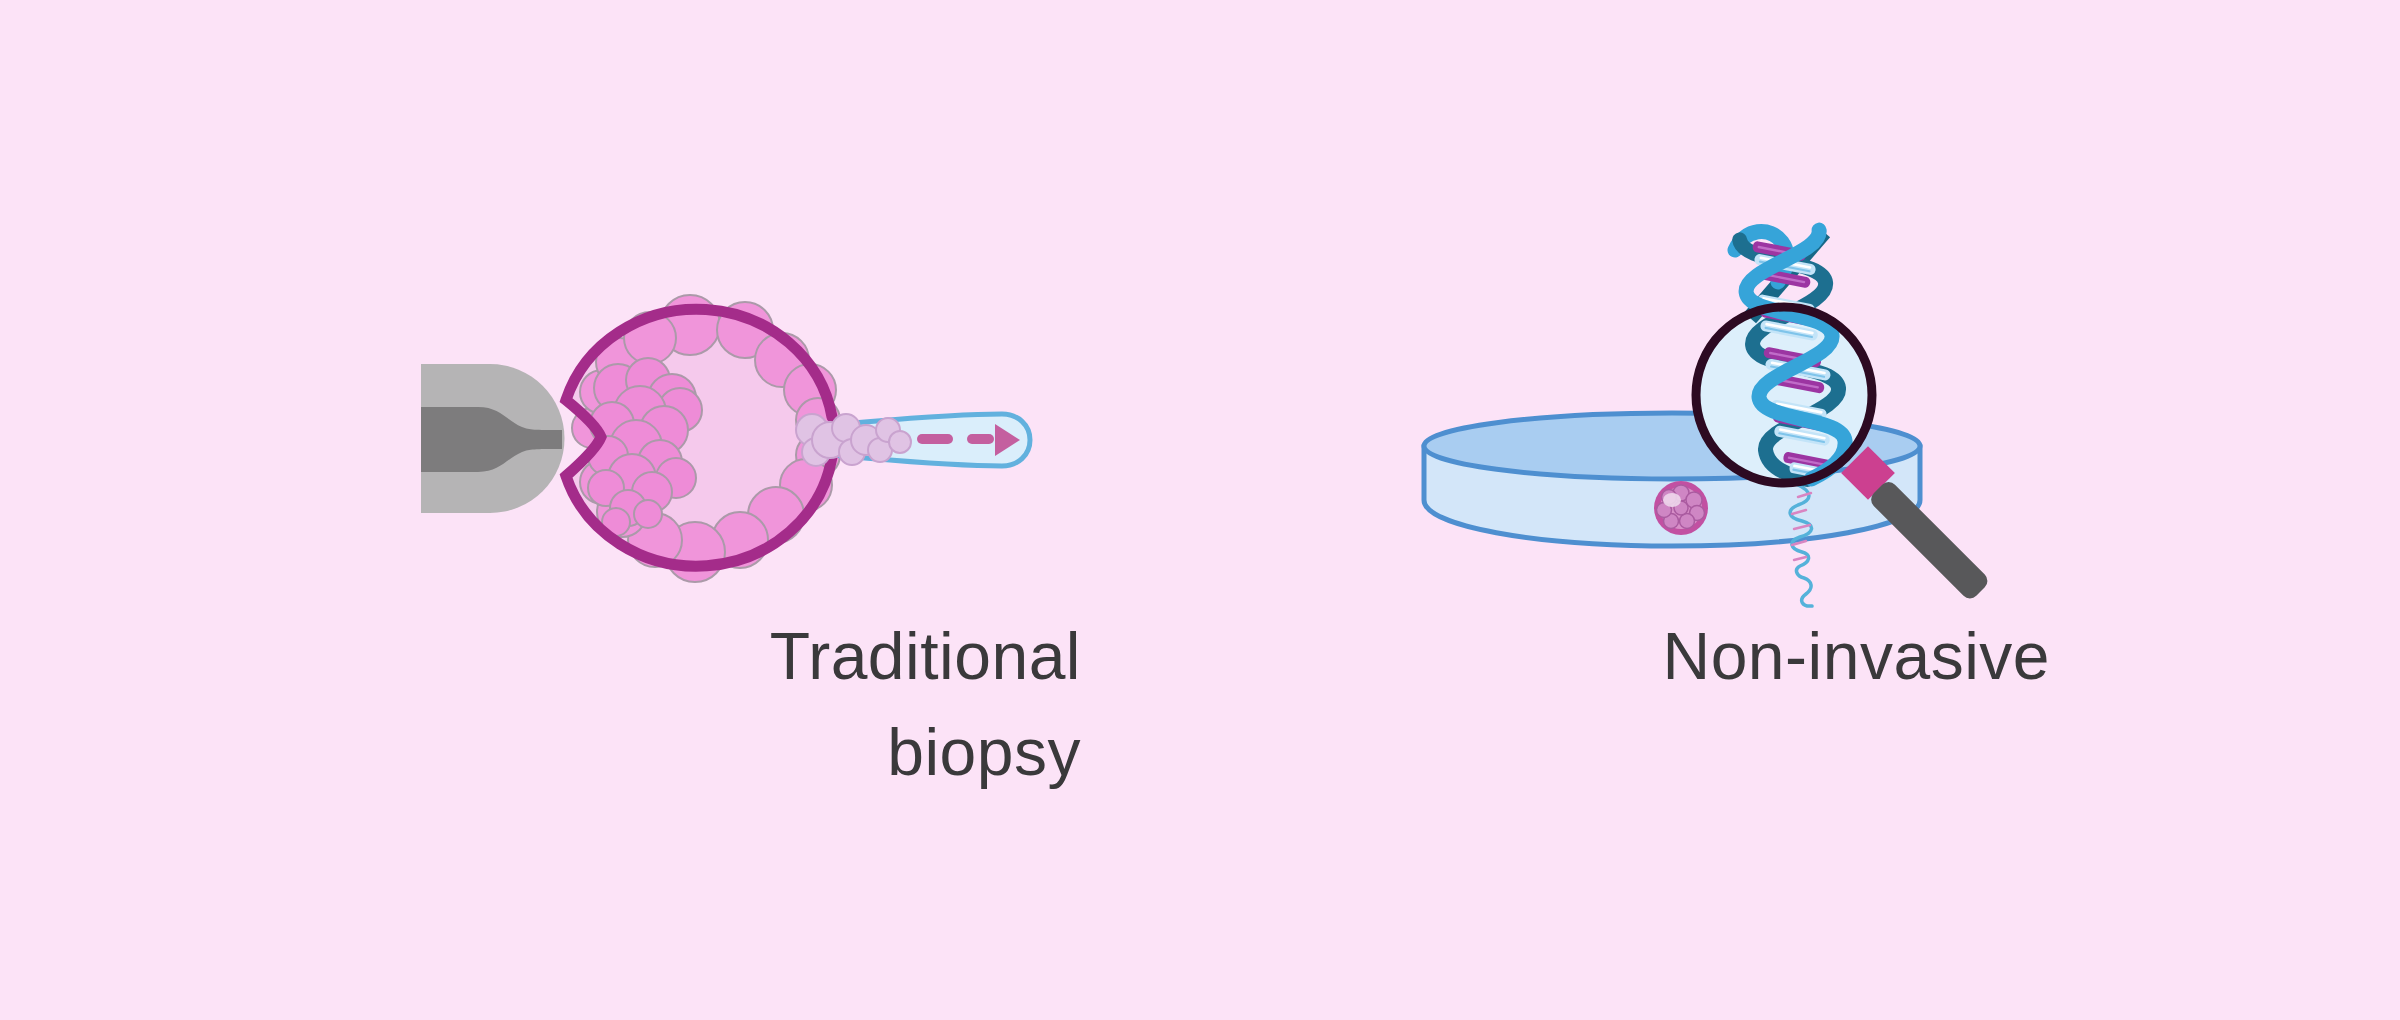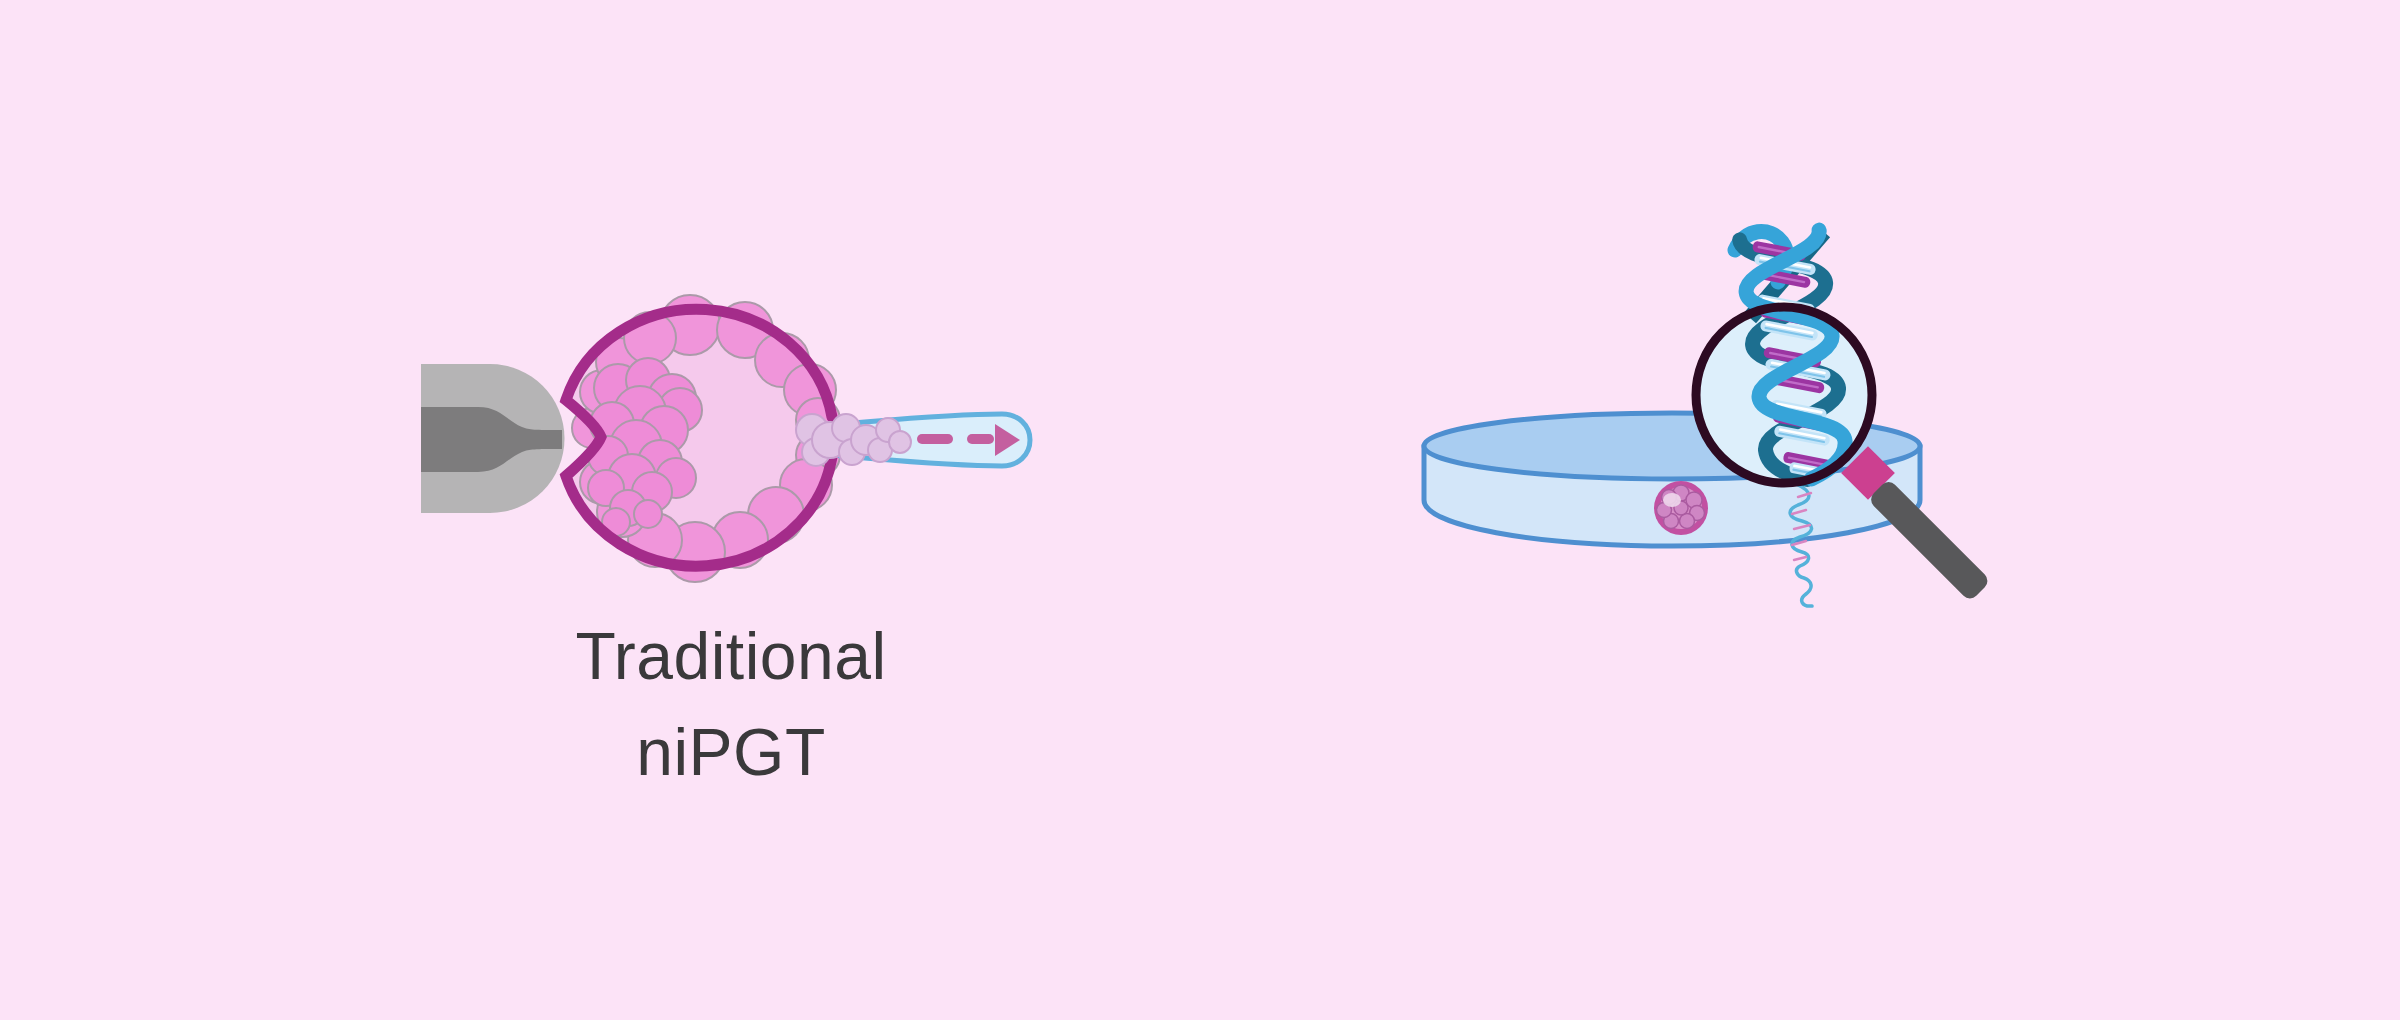--- a/index.html
+++ b/index.html
@@ -7,21 +7,21 @@
     position:relative;
     width:2400px;height:1020px;
     background:#fce3f7;
     overflow:hidden;
     font-family:"Liberation Sans", sans-serif;
   }
   .art{position:absolute;left:0;top:0;width:2400px;height:1020px;}
   .caption{
     position:absolute;
     width:700px;
-    text-align:center;
+    text-align:right;
     font-size:66px;
     line-height:96px;
     font-weight:400;
     color:#3a393b;
     letter-spacing:0.5px;
   }
   .caption-left{left:381px;top:608px;}
   .caption-right{left:1350px;top:608px;}
 </style>
 </head>
@@ -200,18 +200,19 @@
       <circle cx="1784" cy="395" r="88" fill="none" stroke="#2d0a22" stroke-width="9"></circle>
 
       <g transform="translate(1878,489) rotate(-45)">
         <rect x="-15" y="0" width="30" height="145" rx="9" fill="#58585a"></rect>
       </g>
     </g>
   </svg>
 
   <div class="caption caption-left">
     <div>Traditional</div>
-    <div>niPGT</div>
+    <div>biopsy</div>
   </div>
   <div class="caption caption-right">
+    <div>Non-invasive</div>
   </div>
 
 </div>
 
 </body></html>

